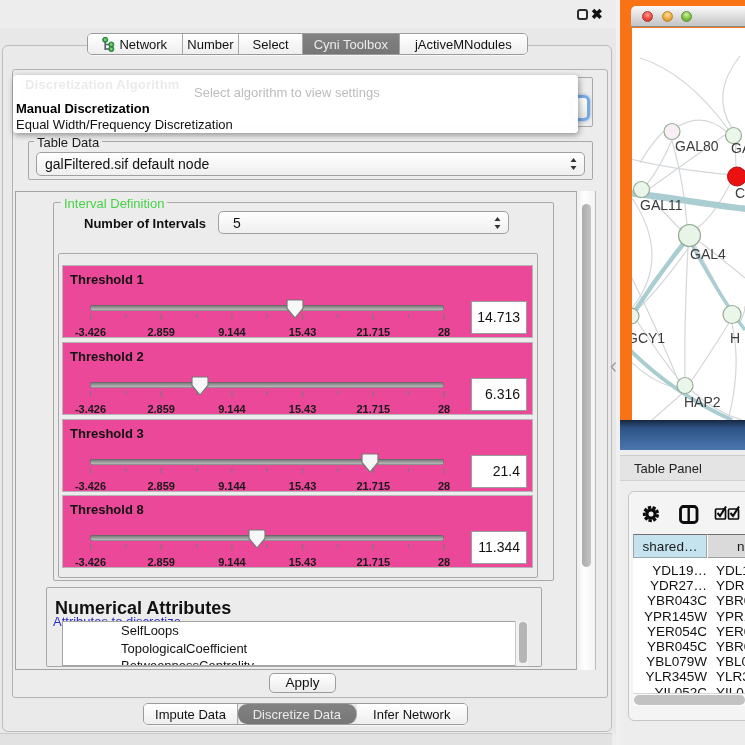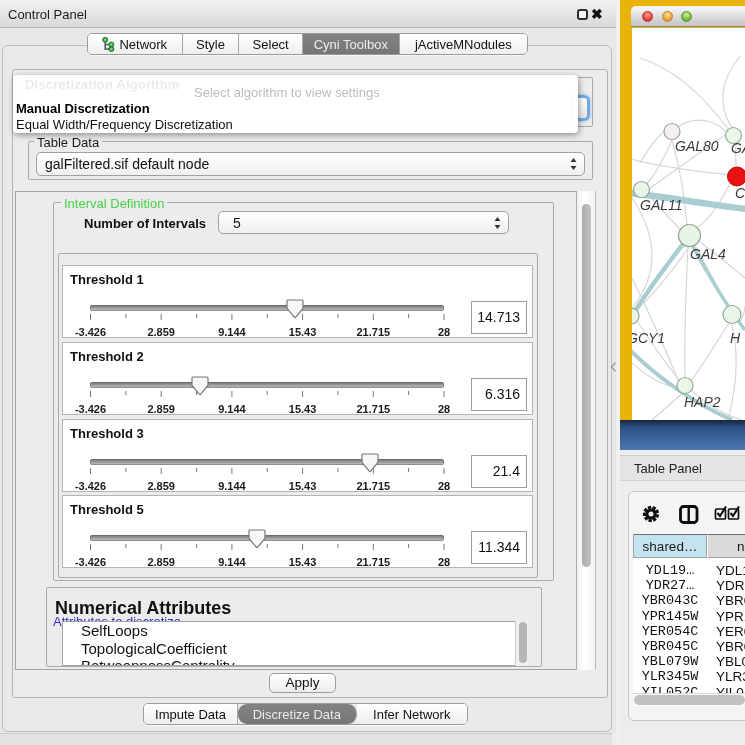--- a/index.html
+++ b/index.html
@@ -24,56 +24,53 @@
 #bottabs{left:143px;top:703px;width:325px;}
 
 #tabpanel{left:12px;top:69px;width:596px;height:629px;background:#ececec;border:1px solid #b3b3b3;border-radius:3px;}
 .group{position:absolute;border:1px solid #a9a9a9;border-radius:2px;}
 .glabel{position:absolute;font-size:13px;background:#ececec;padding:0 3px;white-space:nowrap;}
 
 .combo{position:absolute;border:1px solid #a0a0a0;border-radius:5px;background:linear-gradient(#ffffff,#efefef);font-size:14px;color:#111;}
 .combo .ctext{position:absolute;left:8px;top:50%;transform:translateY(-50%);}
 .arrows{position:absolute;right:7px;top:50%;transform:translateY(-50%);width:7px;height:12px;}
 
-.thpanel{position:absolute;left:62px;width:471px;height:73px;border:1px solid #b5b5b5;background:#ffffff;}
+.thpanel{position:absolute;left:62px;width:471px;height:73px;border:1px solid #b5b5b5;background:#ec4899;}
 .thpanel .ttitle{position:absolute;left:7px;top:6px;font-size:13px;font-weight:bold;color:#111;}
 .track{position:absolute;left:27px;width:354px;height:6px;top:39px;border-radius:3px;background:linear-gradient(#6f6f6f,#c9c9c9);box-shadow:inset 0 0 0 .5px #5f5f5f;}
 .vbox{position:absolute;left:408px;top:35px;width:56px;height:33px;background:#fff;border:1px solid #9c9c9c;font-size:14px;color:#111;text-align:right;line-height:31px;padding-right:6px;}
 .ticklbl{position:absolute;top:60px;font-size:11px;font-weight:bold;color:#1a1a1a;transform:translateX(-50%);}
 .thumb{position:absolute;top:0;left:0;width:18px;height:20px;transform:translateX(-50%);}
 
-#numlist{left:62px;top:621px;width:466px;height:45px;background:#fff;border:1px solid #a5a5a5;overflow:hidden;font-size:15px;color:#111;}
+#numlist{left:62px;top:621px;width:466px;height:45px;background:#fff;border:1px solid #a5a5a5;overflow:hidden;font-size:13px;color:#111;padding-left:40px;}
 #numlist div{padding-left:18px;height:17.5px;line-height:17.5px;}
 
 .sbtrack{position:absolute;background:linear-gradient(90deg,#efefef,#ffffff 40%,#f2f2f2);border-left:1px solid #ababab;border-right:1px solid #bbbbbb;}
 .sbthumb{position:absolute;background:linear-gradient(90deg,#ababab,#c4c4c4);border-radius:5px;}
 
 #apply{left:269px;top:673px;width:67px;height:20px;border:1px solid #9d9d9d;border-radius:5px;background:linear-gradient(#ffffff,#ececec);font-size:13.5px;color:#111;text-align:center;line-height:18px;}
 #overlay{left:13px;top:75px;width:565px;height:58px;background:rgba(255,255,255,.96);border-radius:4px;box-shadow:1px 2px 6px rgba(0,0,0,.4);}
 
-#bluewin{left:620px;top:0;width:125px;height:450px;background:#eab308;font-style:italic;}
+#bluewin{left:620px;top:0;width:125px;height:450px;background:#f97316;}
 #wtitle{position:absolute;left:11px;top:6px;width:114px;height:21px;background:linear-gradient(#fafafa,#c3c3c3);border-top-left-radius:5px;border-bottom:1px solid #8d8d8d;}
 .light{position:absolute;top:5px;width:11px;height:11px;border-radius:50%;}
 #wcontent{position:absolute;left:12px;top:28px;width:113px;height:392px;background:#fff;overflow:hidden;}
 #wbottom{position:absolute;left:0px;top:420px;width:125px;height:30px;background:linear-gradient(#16263e,#2e5184 25%,#4a77af);}
 #tpbar{left:620px;top:455px;width:125px;height:26px;background:#e4e4e4;border-top:1px solid #cccccc;border-bottom:1px solid #d2d2d2;}
 #tpbar .t{position:absolute;left:14px;top:5px;font-size:13px;color:#222;}
 #tpcard{left:628px;top:491px;width:125px;height:230px;background:#f4f4f4;border:1px solid #c6c6c6;border-radius:6px;}
 #tablewrap{left:633px;top:534px;width:112px;height:172px;background:#fff;}
 .hcell{position:absolute;top:0;height:24px;font-size:13.5px;}
-.trow{position:absolute;width:74px;text-align:center;font-size:13.5px;color:#111;white-space:nowrap;font-family:Liberation Mono, monospace;}
+.trow{position:absolute;width:74px;text-align:right;font-size:13.5px;color:#111;white-space:nowrap;}
 .trow2{position:absolute;left:83px;font-size:13.5px;color:#111;white-space:nowrap;}
 </style></head>
 <body>
 <div id="app">
 
   <div class="abs" id="leftbg"></div>
-  <div class="abs" id="titlebar">
-      <div class="t">Control Panel</div>
-    </div>
   <div class="abs" id="floatico"></div>
   <div class="abs" id="closeico">✖</div>
   <div class="abs" id="gutter"></div>
   <div class="abs" id="dock"></div>
   <div class="abs" id="botstrip"></div>
   <svg class="abs" style="left:610px;top:361px;" width="7" height="12" viewBox="0 0 7 12">
       <path d="M5.5 1.5 L1.5 6 L5.5 10.5" fill="none" stroke="#9a9a9a" stroke-width="1.3"></path>
     </svg>
 
   <div class="abs tabbar" id="toptabs">
@@ -81,21 +78,21 @@
       <svg width="13" height="17" viewBox="0 0 13 17" style="margin-right:4px;">
         <path d="M3.2 5.5 V14 M3.2 8.5 H8 M3.2 13 H8" stroke="#5c5c70" stroke-width="1.6" fill="none"></path>
         <circle cx="3.2" cy="3.8" r="2.6" fill="#2f9e4b" stroke="#1e7a35" stroke-width=".8"></circle>
         <circle cx="9.3" cy="8.5" r="2.6" fill="#2f9e4b" stroke="#1e7a35" stroke-width=".8"></circle>
         <circle cx="9.3" cy="13" r="2.6" fill="#2f9e4b" stroke="#1e7a35" stroke-width=".8"></circle>
         <circle cx="3.2" cy="3.8" r="1.2" fill="#8fd26b"></circle>
         <circle cx="9.3" cy="8.5" r="1.2" fill="#8fd26b"></circle>
         <circle cx="9.3" cy="13" r="1.2" fill="#8fd26b"></circle>
       </svg>
       Network</div>
-    <div class="tab" style="width:57px;">Style</div>
+    <div class="tab" style="width:57px;">Number</div>
     <div class="tab" style="width:64px;">Select</div>
     <div class="tab sel" style="width:97px;">Cyni Toolbox</div>
     <div class="tab" style="width:128px;">jActiveMNodules</div>
   </div>
 
   <div class="abs" id="tabpanel"></div>
 
   <div class="group" style="left:22px;top:77px;width:571px;height:50px;"></div>
   <div class="abs" style="left:570px;top:95px;width:20px;height:26px;border:3px solid #76a9e2;border-radius:6px;background:linear-gradient(#fff,#e8e8e8);box-shadow:0 0 3px #76a9e2;"></div>
 
@@ -205,21 +202,21 @@
       <div class="ticklbl" style="left:310.3px;">21.715</div>
       <div class="ticklbl" style="left:381.0px;">28</div>
       <div style="position:absolute;left:306.8px;top:33px;width:0;">
         <svg class="thumb" viewBox="0 0 18 20">
           <path d="M2 1 H16 Q17 1 17 2 V9.5 L9.7 18.2 Q9 19 8.3 18.2 L1 9.5 V2 Q1 1 2 1 Z" fill="#f7f7f7" stroke="#787878" stroke-width="1.2"></path>
         </svg>
       </div>
       <div class="vbox">21.4</div>
     </div>
 <div class="thpanel" style="top:495px;">
-      <div class="ttitle">Threshold 5</div>
+      <div class="ttitle">Threshold 8</div>
       <div class="track"></div>
       <svg style="position:absolute;left:0;top:0;" width="471" height="73" viewBox="0 0 471 73">
         <line x1="27.5" y1="48" x2="27.5" y2="54" stroke="#787878" stroke-width="1"></line>
         <line x1="62.9" y1="48" x2="62.9" y2="52" stroke="#787878" stroke-width="1"></line>
         <line x1="98.2" y1="48" x2="98.2" y2="54" stroke="#787878" stroke-width="1"></line>
         <line x1="133.6" y1="48" x2="133.6" y2="52" stroke="#787878" stroke-width="1"></line>
         <line x1="168.9" y1="48" x2="168.9" y2="54" stroke="#787878" stroke-width="1"></line>
         <line x1="204.2" y1="48" x2="204.2" y2="52" stroke="#787878" stroke-width="1"></line>
         <line x1="239.6" y1="48" x2="239.6" y2="54" stroke="#787878" stroke-width="1"></line>
         <line x1="274.9" y1="48" x2="274.9" y2="52" stroke="#787878" stroke-width="1"></line>

